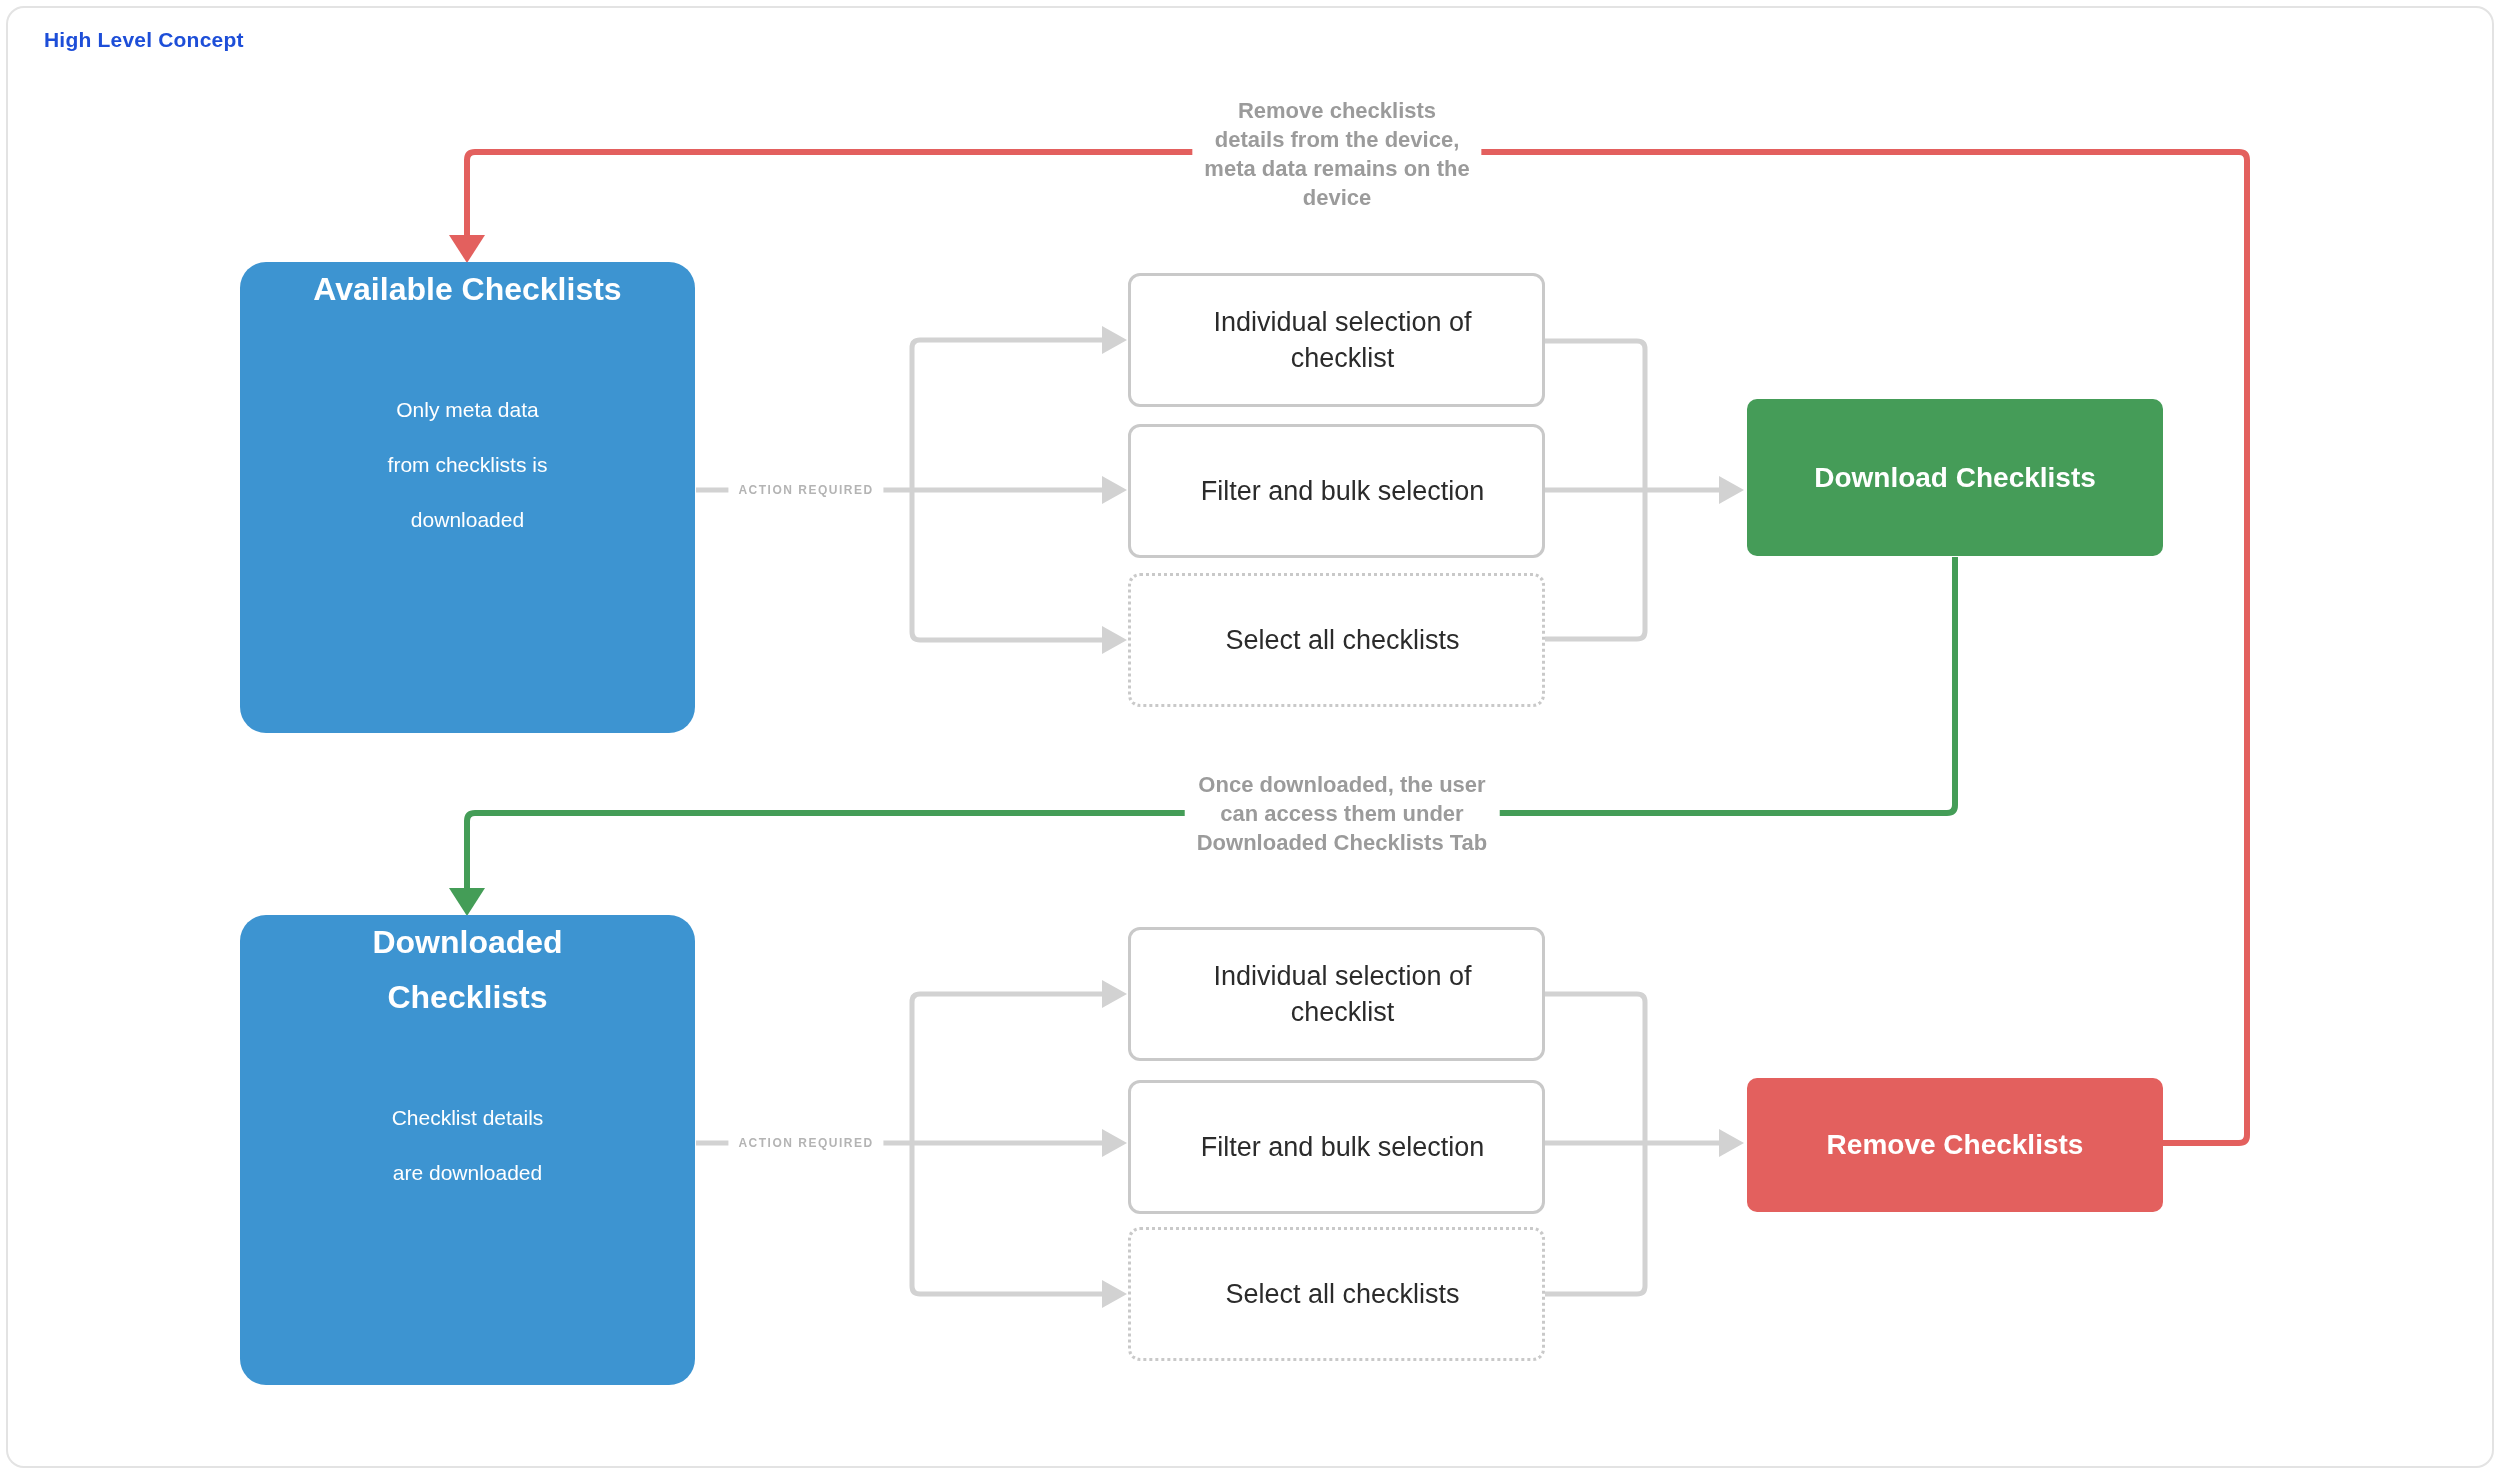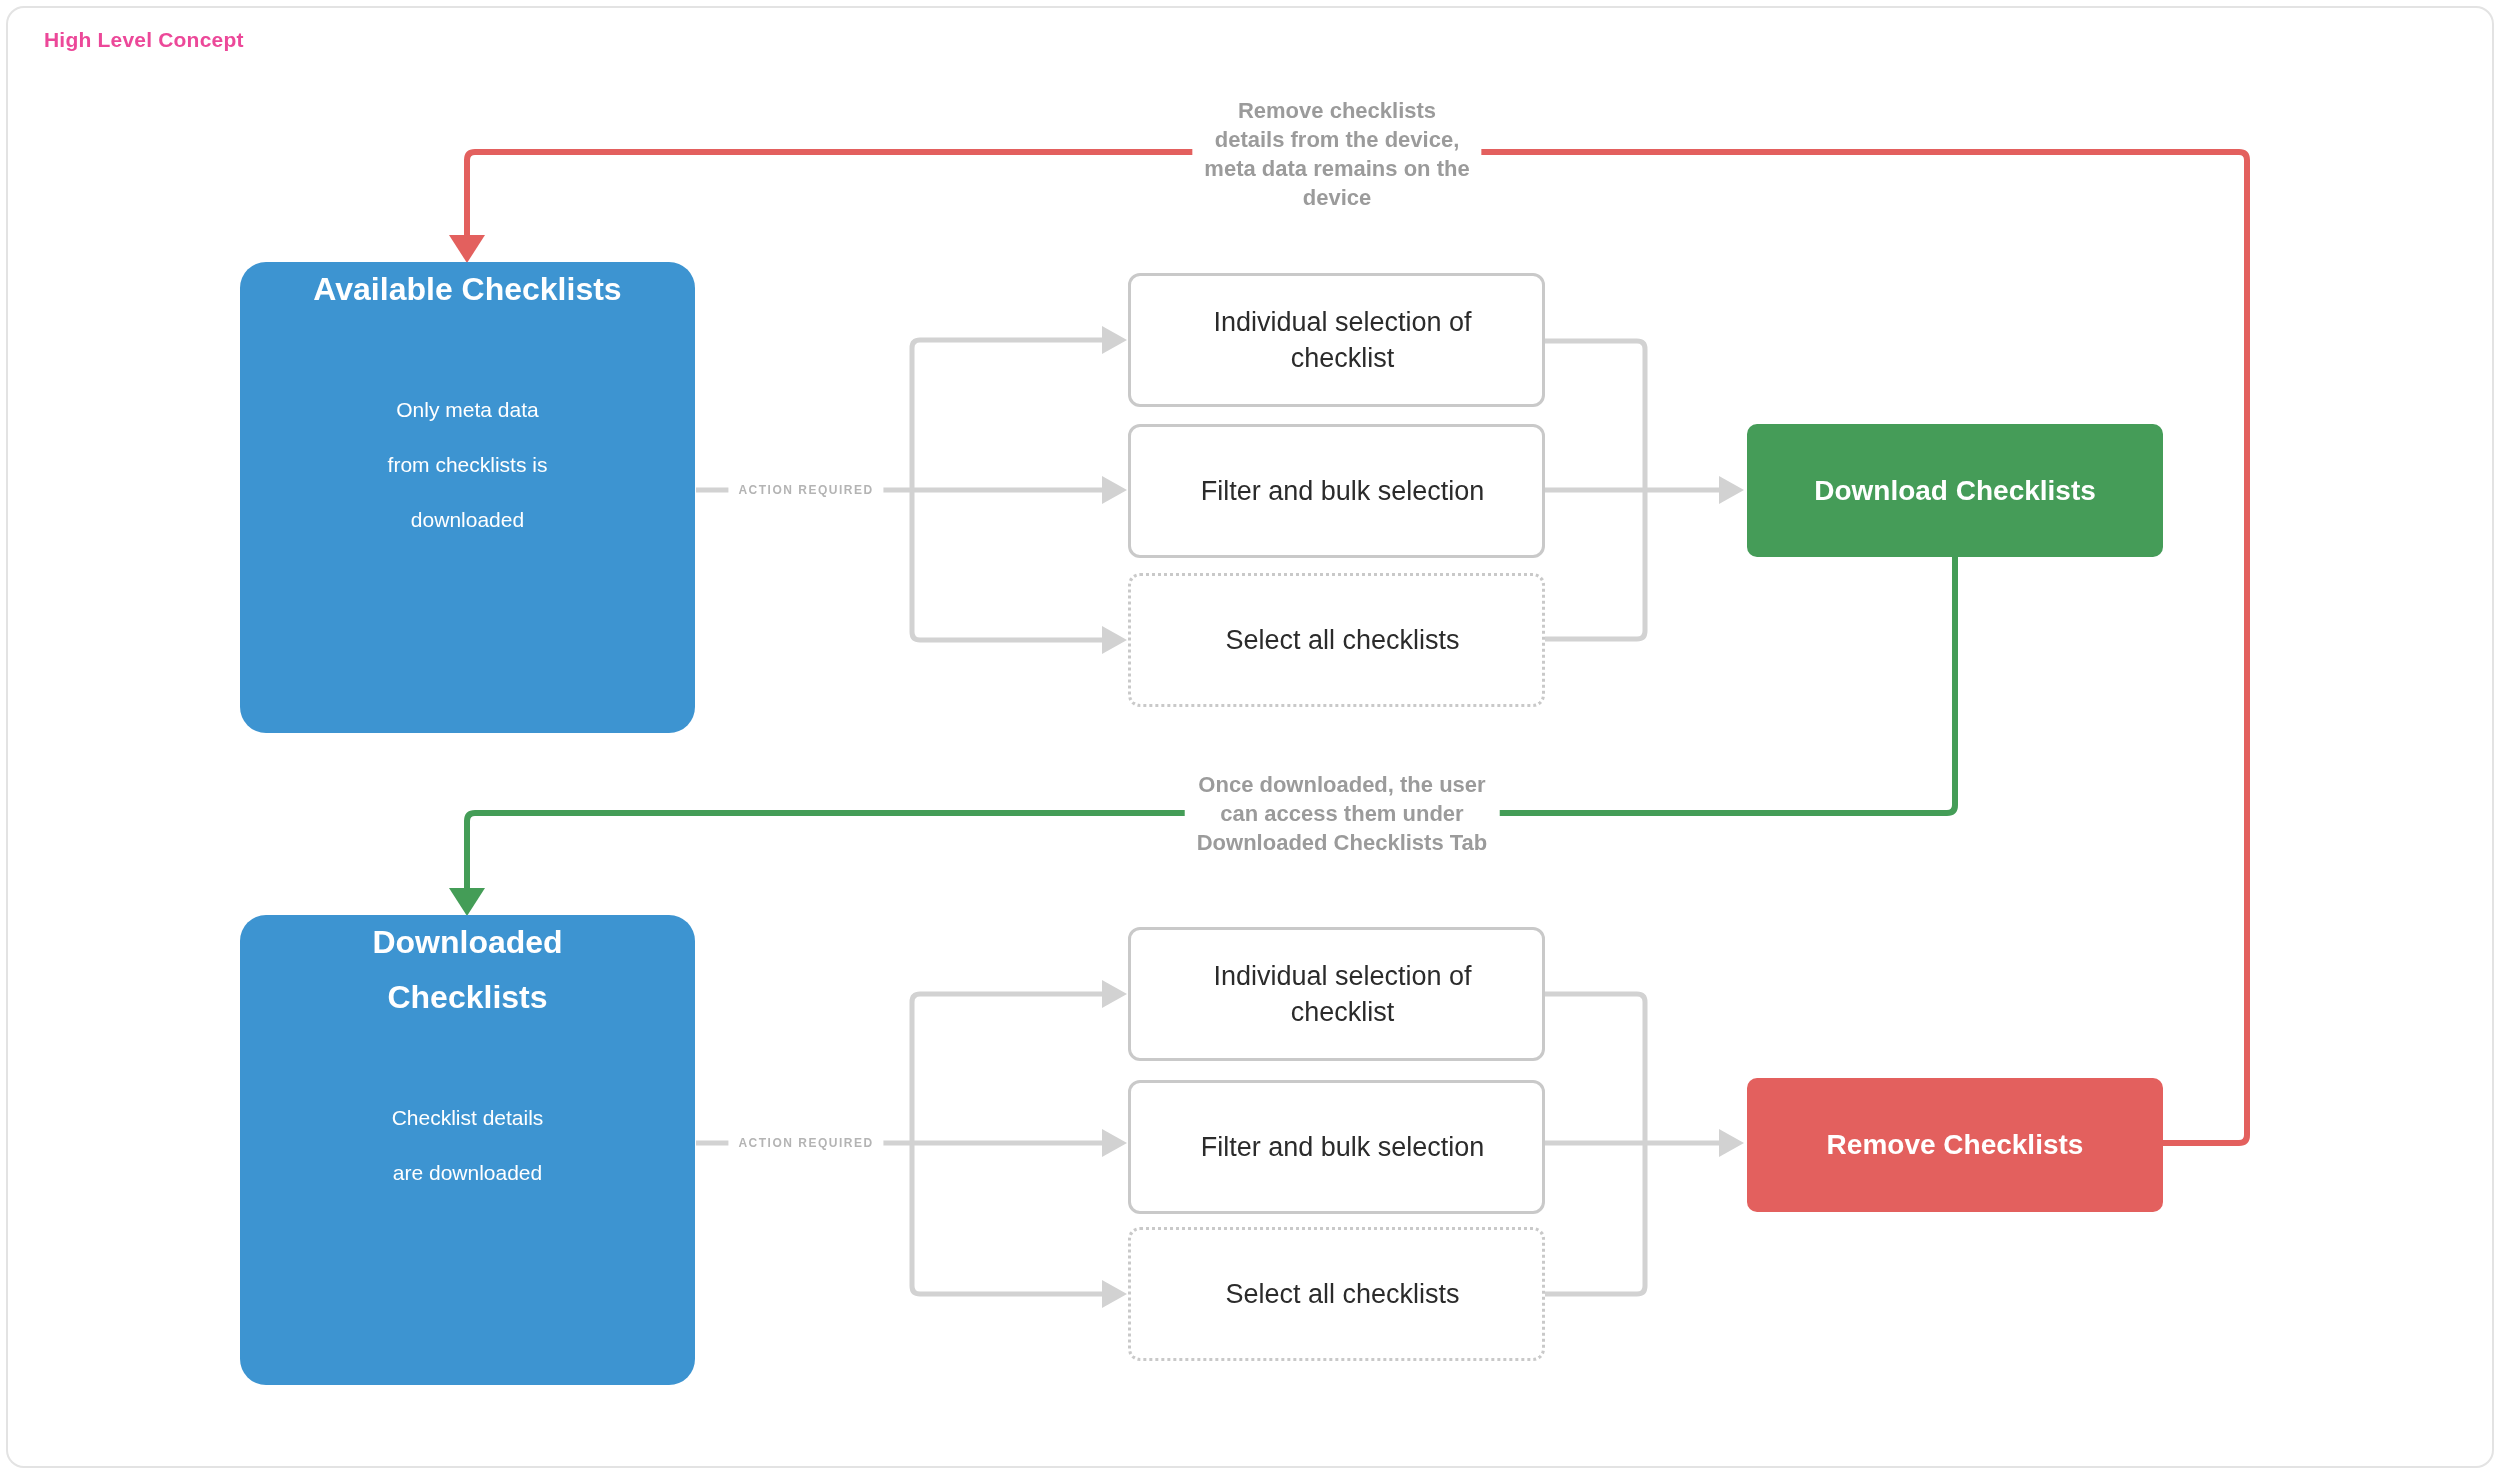--- a/index.html
+++ b/index.html
@@ -6,21 +6,21 @@
   #canvas{
     position:relative;width:2500px;height:1474px;background:#ffffff;
     font-family:"Liberation Sans", sans-serif;overflow:hidden;
   }
   .page-border{
     position:absolute;left:6px;top:6px;right:6px;bottom:6px;
     border:2px solid var(--border);border-radius:18px;pointer-events:none;
   }
   .page-title{
     position:absolute;left:44px;top:28px;font-size:21px;font-weight:bold;
-    color:#ec4899;letter-spacing:.2px;
+    color:#1d4ed8;letter-spacing:.2px;
   }
   svg.connectors{position:absolute;left:0;top:0;}
   .stroke-gray{stroke:var(--gray-line);stroke-width:5;fill:none;stroke-linecap:butt;}
   .stroke-red{stroke:var(--red);stroke-width:6;fill:none;}
   .stroke-green{stroke:var(--green-line);stroke-width:6;fill:none;}
   .fill-gray{fill:var(--gray-line);stroke:none;}
   .fill-red{fill:var(--red);stroke:none;}
   .fill-green{fill:var(--green-line);stroke:none;}
 
   .source-box{
@@ -98,21 +98,21 @@
     <div class="src-title">Available Checklists</div>
     <div class="src-desc">Only meta data<br>from checklists is<br>downloaded</div>
   </div>
 
   <div class="conn-label" style="left:806px;top:490px;">ACTION REQUIRED</div>
 
   <div class="option-box" style="top:273px;">Individual selection of<br>checklist</div>
   <div class="option-box" style="top:424px;">Filter and bulk selection</div>
   <div class="option-box dotted" style="top:573px;">Select all checklists</div>
 
-  <div class="action-box action-green" style="top:424px;height:133px;">Download Checklists</div>
+  <div class="action-box action-green" style="top:399px;height:157px;">Download Checklists</div>
 
   <div class="annotation" style="left:1337px;top:96px;">Remove checklists<br>details from the device,<br>meta data remains on the<br>device</div>
   <div class="annotation" style="left:1342px;top:770px;">Once downloaded, the user<br>can access them under<br>Downloaded Checklists Tab</div>
 
   <div class="source-box" style="top:915px;height:470px;">
     <div class="src-title">Downloaded<br>Checklists</div>
     <div class="src-desc">Checklist details<br>are downloaded</div>
   </div>
 
   <div class="conn-label" style="left:806px;top:1143px;">ACTION REQUIRED</div>

